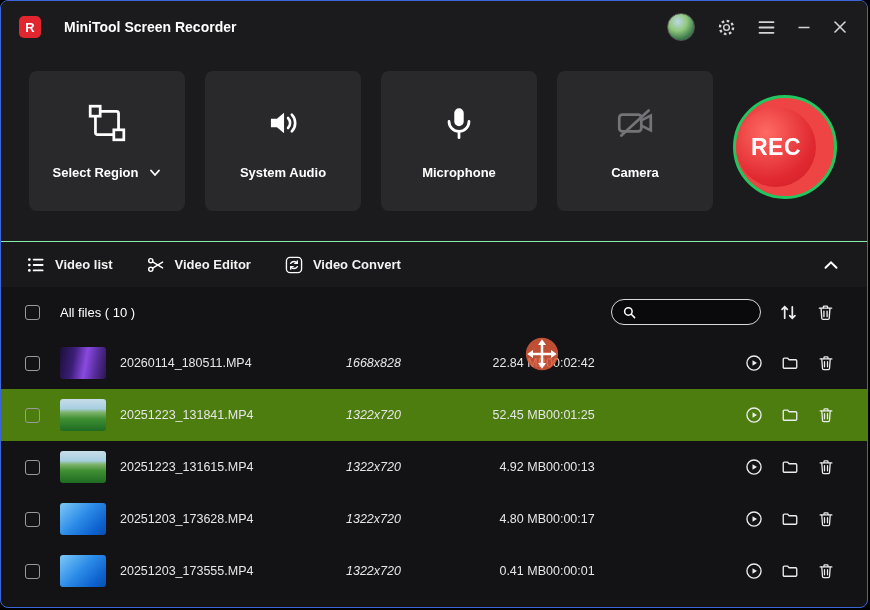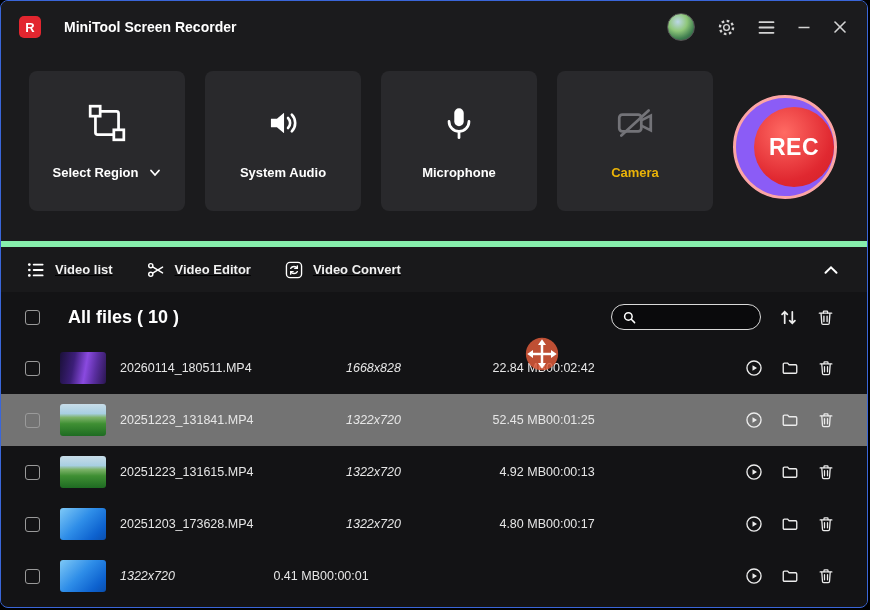--- a/index.html
+++ b/index.html
@@ -14,42 +14,42 @@
   .avatar{width:26px;height:26px;border-radius:50%;background:radial-gradient(circle at 38% 30%,#bcd7e8 0%,#8fc77a 38%,#3f7d4f 70%,#23503a 100%);border:1px solid #555;cursor:pointer;}
   .tb-btn{background:none;border:none;padding:0;cursor:pointer;display:flex;align-items:center;color:#d4d4d4;}
   .tb-btn svg{display:block;}
 
   
   .toolbar{display:flex;align-items:flex-start;padding:18px 30px 0 28px;background:#1b1b1d;height:170px;}
   .cards{display:flex;gap:20px;}
   .card{width:156px;height:140px;background:#29292c;border-radius:8px;display:flex;flex-direction:column;align-items:center;padding-top:28px;box-sizing:border-box;cursor:pointer;border:none;}
   .card-icon{height:48px;display:flex;align-items:center;justify-content:center;}
   .card-label{margin-top:18px;display:flex;align-items:center;gap:11px;font-size:13px;font-weight:700;color:#ffffff;}
-  .card.disabled .card-label{color:#eab308;}
-  .rec{margin-left:auto;margin-top:24px;width:104px;height:104px;border-radius:50%;border:3px solid #fca5a5;background:#8b5cf6;display:flex;align-items:center;justify-content:flex-end;cursor:pointer;padding:0;}
+  .card.disabled .card-label{color:#ffffff;}
+  .rec{margin-left:auto;margin-top:24px;width:104px;height:104px;border-radius:50%;border:3px solid #22c55e;background:#ef4444;display:flex;align-items:center;justify-content:flex-start;cursor:pointer;padding:0;}
   .rec-inner{width:80px;height:80px;border-radius:50%;background:radial-gradient(circle at 38% 32%,#ff6a63 0%,#e02830 65%,#cf1f28 100%);color:#fff;font-weight:700;font-size:23px;letter-spacing:.5px;display:flex;align-items:center;justify-content:center;}
 
   
-  .tabbar{height:45px;display:flex;align-items:center;background:#19191b;padding:0 26px;gap:34px;border-top:6px solid #86efac;text-decoration:underline;}
+  .tabbar{height:45px;display:flex;align-items:center;background:#19191b;padding:0 26px;gap:34px;border-top:1px solid #86efac;}
   .tab{display:flex;align-items:center;gap:10px;font-size:13px;font-weight:700;color:#f2f2f2;cursor:pointer;background:none;border:none;padding:0;}
   .collapse-btn{margin-left:auto;background:none;border:none;padding:0;cursor:pointer;display:flex;color:#fff;}
 
   
   .listarea{background:#131315;height:313px;}
   .list-header{height:50px;display:flex;align-items:center;padding:0 32px 0 24px;}
   .cb{width:15px;height:15px;border:1.6px solid #9a9a9a;border-radius:3px;background:transparent;flex:none;cursor:pointer;box-sizing:border-box;}
-  .all-files{margin-left:28px;font-size:18px;font-weight:700;color:#ffffff;}
+  .all-files{margin-left:20px;font-size:13px;font-weight:400;color:#ffffff;}
   .hdr-right{margin-left:auto;display:flex;align-items:center;gap:18px;}
   .search{display:flex;align-items:center;gap:7px;width:150px;height:26px;border:1px solid #d9d9d9;border-radius:13px;background:#0a0a0c;padding:0 10px;box-sizing:border-box;}
   .search input{flex:1;min-width:0;background:transparent;border:none;outline:none;color:#fff;font-size:12px;font-family:"Liberation Sans",sans-serif;}
   .icon-btn{background:none;border:none;padding:0;cursor:pointer;display:flex;align-items:center;color:#ececec;}
   .icon-btn svg{display:block;}
 
   .row{display:flex;align-items:center;height:52px;padding:0 32px 0 24px;}
-  .row.highlight{background:#737373;}
+  .row.highlight{background:#4d7c0f;}
   .row .cb{margin-right:20px;}
   .thumb{width:46px;height:32px;border-radius:3px;margin-right:14px;flex:none;background:#333;}
   .thumb[data-thumb="purple"]{background:linear-gradient(100deg,#1a1038 0%,#3c1e78 30%,#8a4ae0 55%,#5a2ea0 75%,#2a1650 100%);}
   .thumb[data-thumb="green"]{background:linear-gradient(180deg,#c8dde9 0%,#a8cfe2 30%,#7db36a 42%,#3f8f33 62%,#1e6b22 100%);}
   .thumb[data-thumb="blue"]{background:linear-gradient(135deg,#7ec9f7 0%,#2e8de8 45%,#0d62cf 80%,#0a4fae 100%);}
   .cell{font-size:12.5px;color:#e6e6e6;white-space:nowrap;overflow:hidden;}
   .cell.name{width:226px;flex:none;}
   .cell.res{width:103px;flex:none;font-style:italic;}
   .cell.size{width:97px;flex:none;text-align:right;}
   .cell.dur{width:120px;flex:none;}
@@ -352,20 +352,21 @@
             <svg width="18" height="18">
               <use href="#i-trash"></use>
             </svg>
           </button>
       </span>
     </div>
 
     <div class="row">
       <span class="cb"></span>
       <span class="thumb" data-thumb="blue"></span>
+      <span class="cell name">20251203_173555.MP4</span>
       <span class="cell res">1322x720</span>
       <span class="cell size">0.41 MB</span>
       <span class="cell dur">00:00:01</span>
       <span class="actions">
         <button class="icon-btn">
             <svg width="18" height="18">
               <use href="#i-play"></use>
             </svg>
           </button>
         <button class="icon-btn">

